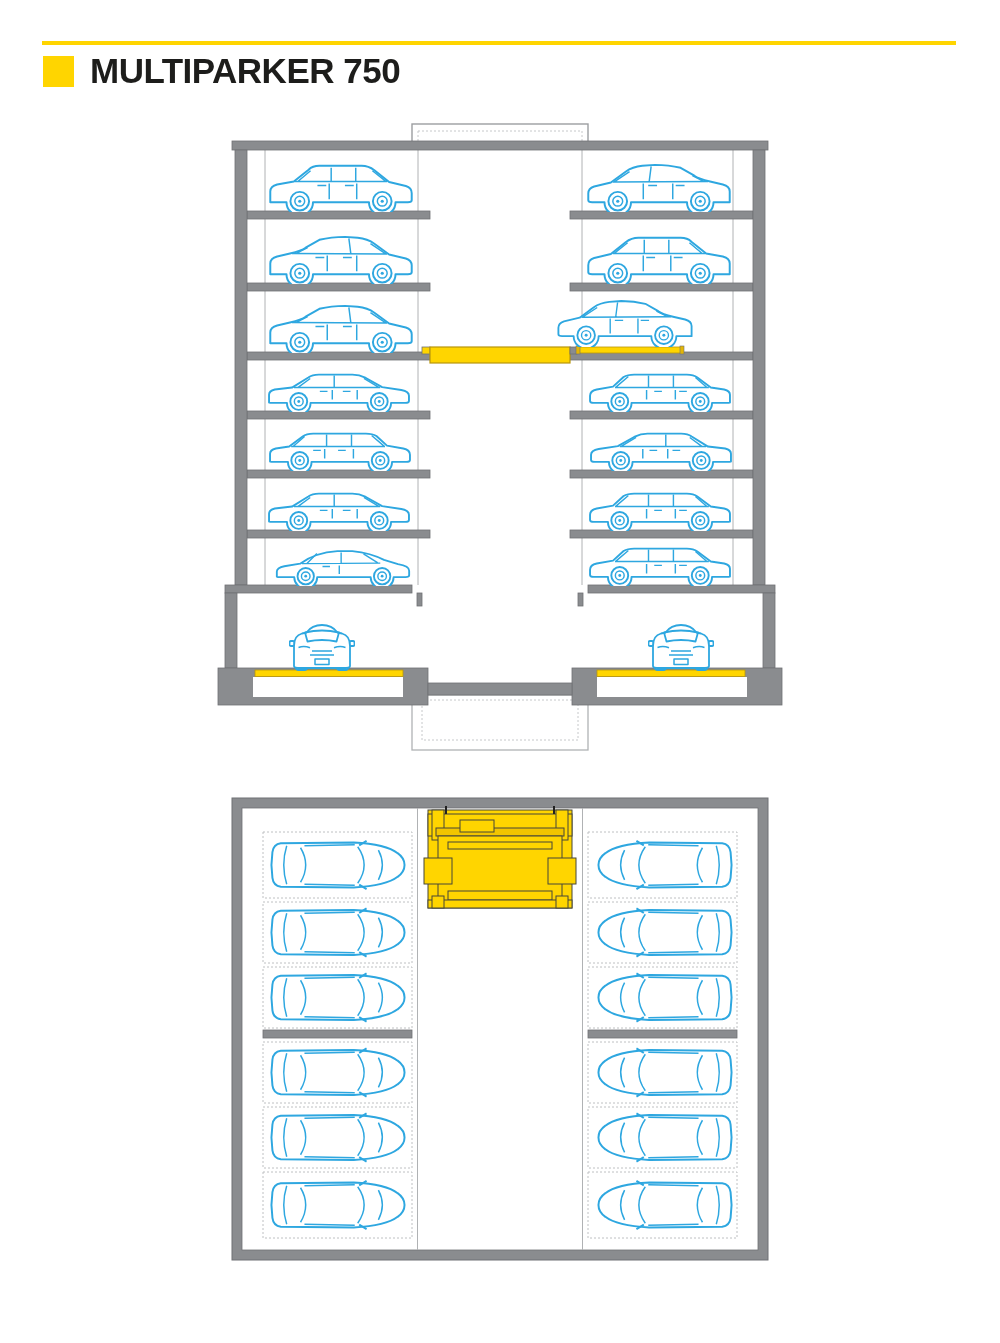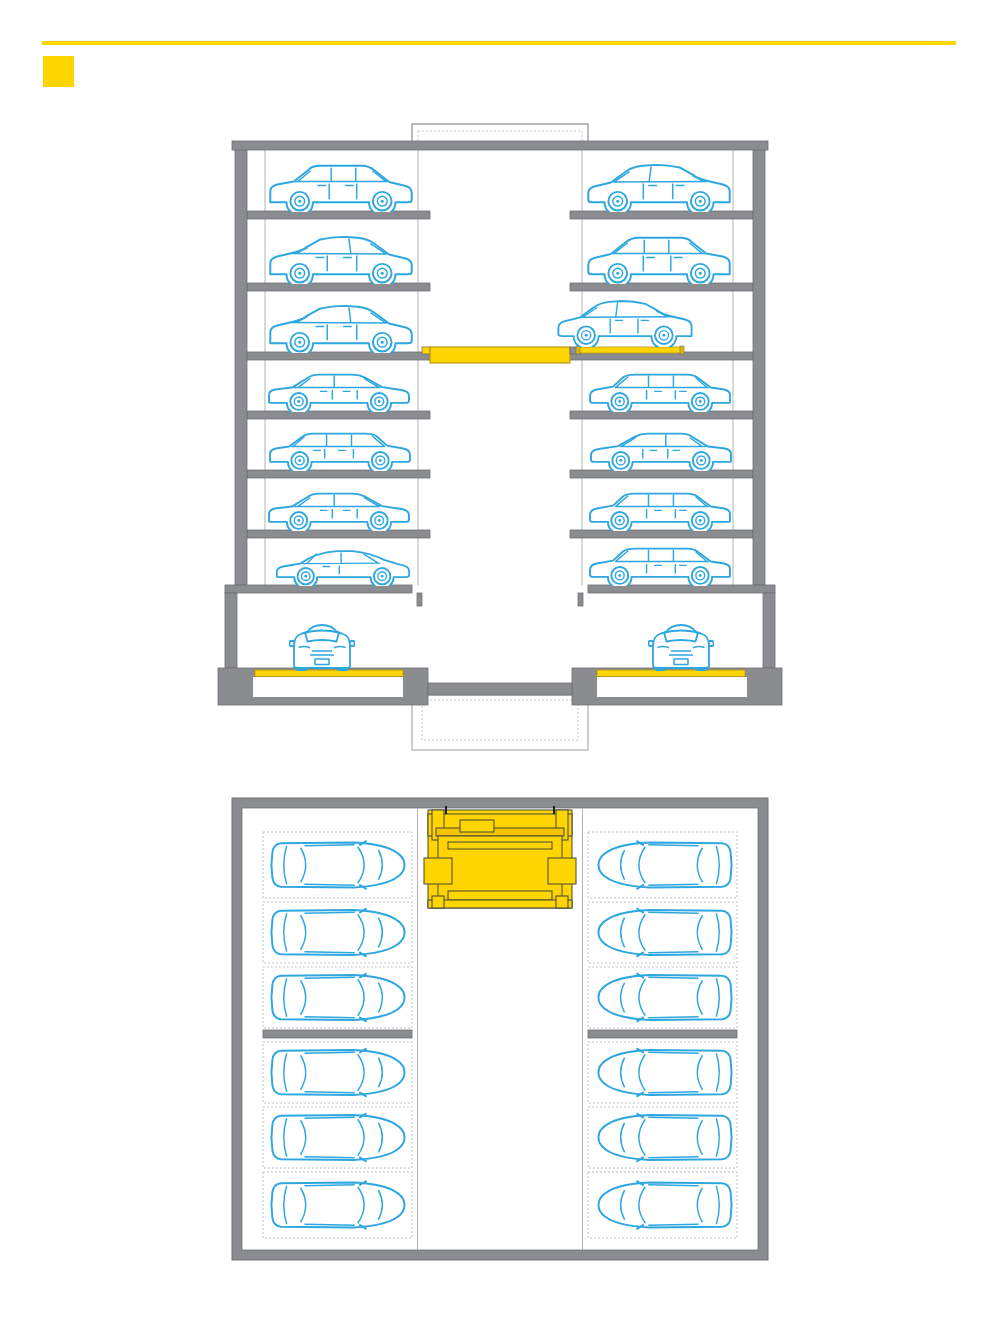--- a/index.html
+++ b/index.html
@@ -10,20 +10,21 @@
   .hdr-title{position:absolute;left:90px;top:52px;margin:0;font-size:35px;line-height:38px;
              font-weight:bold;letter-spacing:-0.5px;color:#1D1D1B;white-space:nowrap;}
   svg.diagram{position:absolute;left:0;top:0;}
 </style>
 </head>
 <body>
 
 <div class="page">
   <div class="hdr-rule"></div>
   <div class="hdr-square"></div>
+  <h1 class="hdr-title">MULTIPARKER 750</h1>
 
   <svg class="diagram" id="diagram" width="1000" height="1343" viewBox="0 0 1000 1343">
     <defs>
 
       <symbol id="car-side-suv" viewBox="0 0 160 56">
         <path fill="#fff" stroke="currentColor" stroke-width="2" stroke-linejoin="round" d="M8,46 L8,35 Q8,30 15,28 L32,25 L47,13 Q51,9 58,9 L101,9 Q108,9 114,13.5 L129,25.5 L146,29.5 Q152,31 152,37 L152,44 Q152,46 148,46 L135.5,46 A13.5,13.5 0 0 1 108.5,46 L51.5,46 A13.5,13.5 0 0 1 24.5,46 L11,46 Q8,46 8,46 Z"></path>
         <g fill="none" stroke="currentColor" stroke-width="1.5">
           <path d="M33,25 L127,25 M112,14 L126,25 M49,14 L36,25 M70,11 L70,25 M95,11 L95,25 M68,27 L68,43 M96,27 L96,43 M56,29 h9 M84,29 h9"></path>
         </g>
         <g fill="#fff" stroke="currentColor" stroke-width="2">

